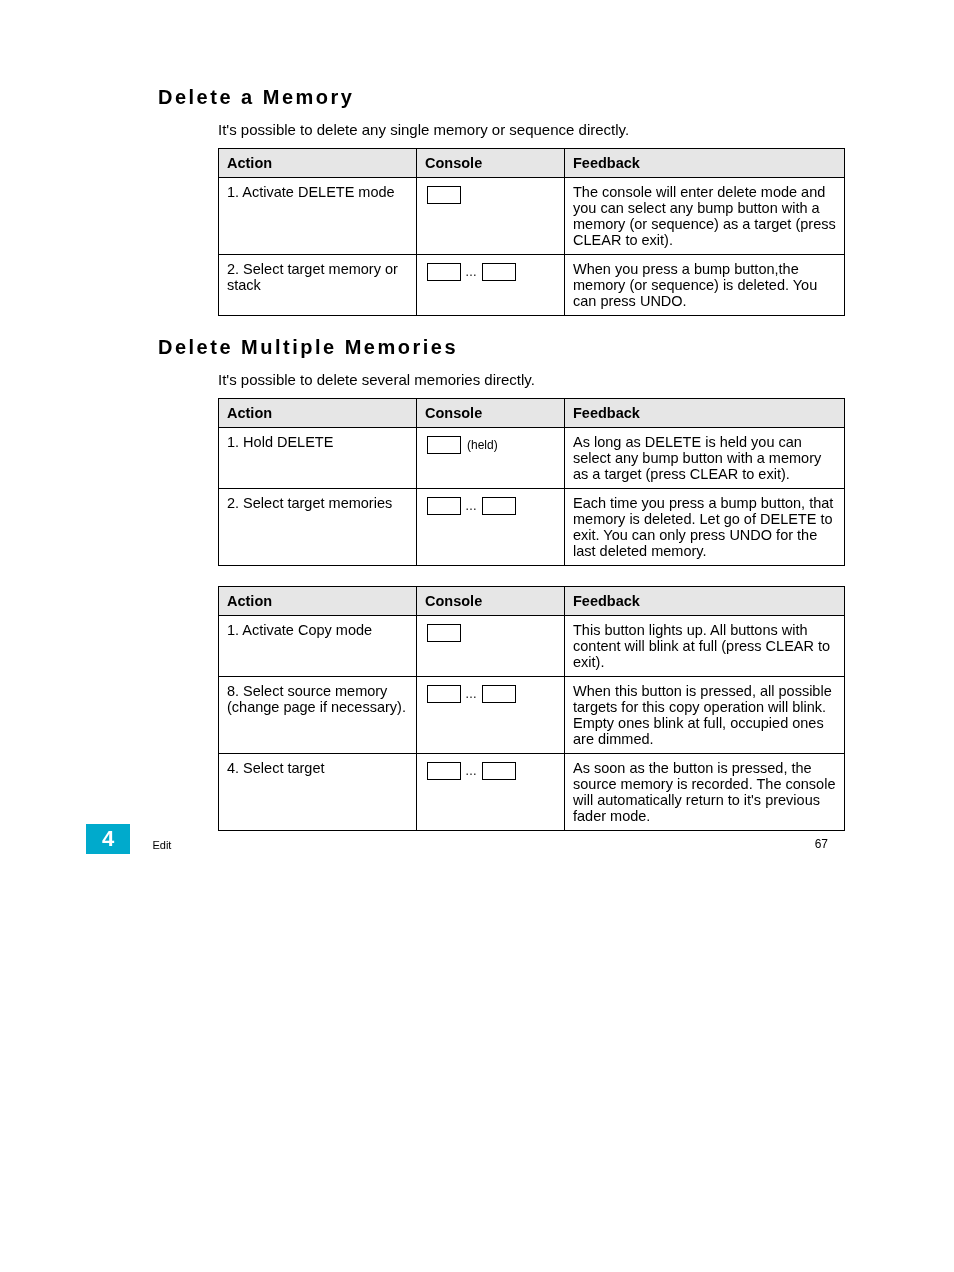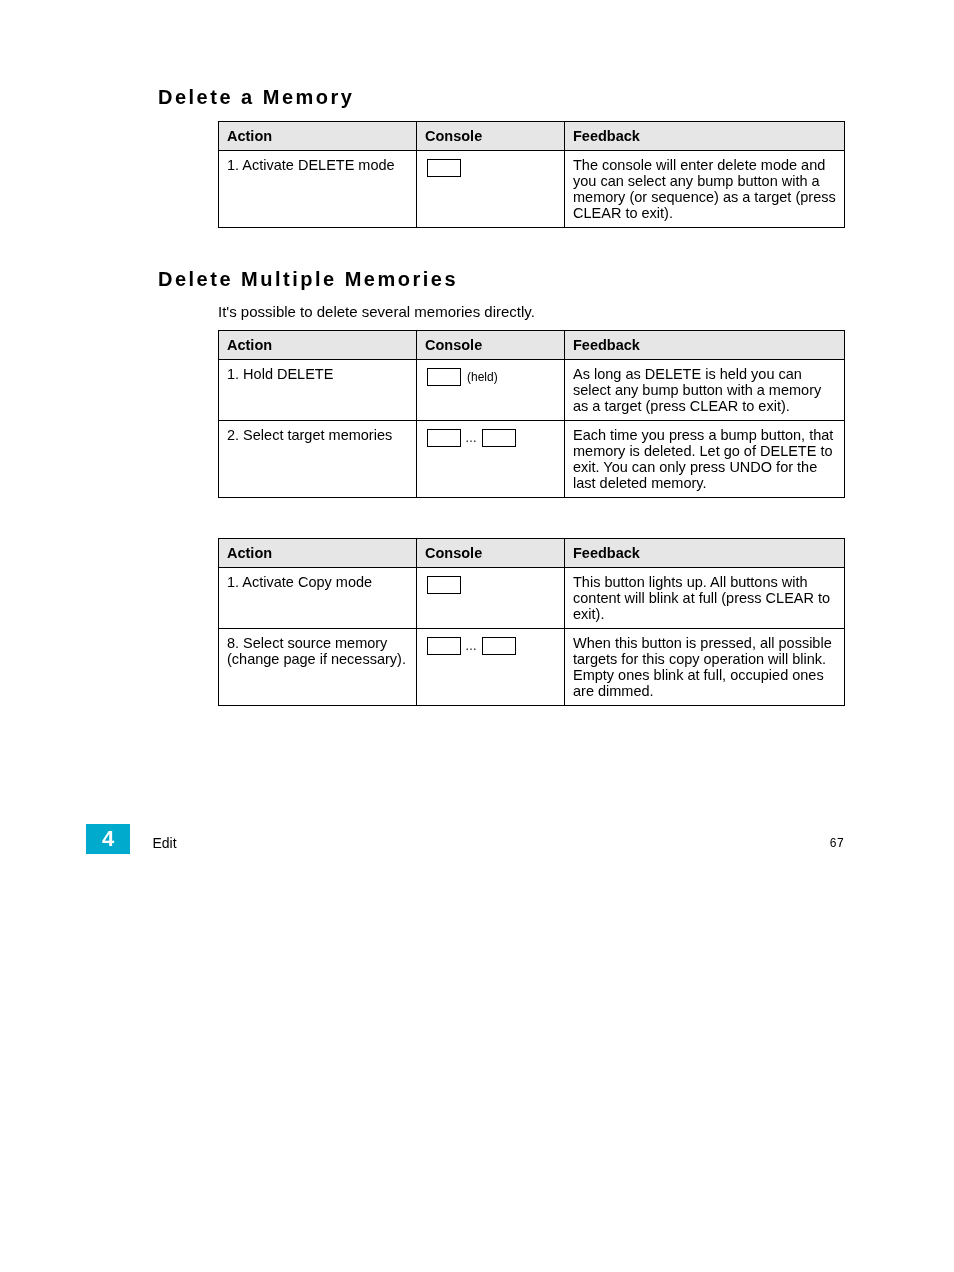--- a/index.html
+++ b/index.html
@@ -23,21 +23,21 @@
     margin: 0 0 12px 0;
   }
   p.intro {
     font-size: 15px;
     margin: 0 0 10px 60px;
   }
   table.proc {
     border-collapse: collapse;
     width: 626px;
     margin-left: 60px;
-    margin-bottom: 40px;
+    margin-bottom: 20px;
     table-layout: fixed;
   }
   table.proc th, table.proc td {
     border: 1px solid #000;
     padding: 6px 8px;
     vertical-align: top;
     font-size: 14.5px;
     text-align: left;
   }
   table.proc th {
@@ -87,56 +87,61 @@
     font-weight: bold;
     font-size: 22px;
     width: 44px;
     height: 30px;
     line-height: 30px;
     text-align: center;
     vertical-align: bottom;
   }
   .footer-title {
     display: inline-block;
-    font-size: 14px;
+    font-size: 11px;
     margin-left: 18px;
     vertical-align: bottom;
     padding-bottom: 3px;
   }
   .page-num {
     position: absolute;
-    right: 110px;
+    right: 126px;
     bottom: 3px;
     font-size: 12px;
-    font-family: Liberation Mono, monospace;
   }
   .strong { font-weight: normal; }
 </style>
 </head>
 <body>
 
 <div class="page">
 
   <h2 class="section-heading">Delete a Memory</h2>
+  <p class="intro">It's possible to delete any single memory or sequence directly.</p>
   <table class="proc">
     <colgroup>
         <col class="c-action">
         <col class="c-console">
         <col class="c-feedback">
       </colgroup>
     <tbody>
         <tr>
       <th>Action</th>
       <th>Console</th>
       <th>Feedback</th>
     </tr>
     <tr>
       <td>1. Activate DELETE mode</td>
       <td><span class="btn"></span></td>
       <td><span>The console will enter delete mode and you can select any bump button with a memory (or sequence) as a target (press </span><span class="strong">CLEAR</span><span> to exit).</span></td>
+    </tr>
+    <tr>
+      <td>2. Select target memory or stack</td>
+      <td><span class="btn-row"><span class="btn"></span><span class="dots">…</span><span class="btn"></span></span></td>
+      <td><span>When you press a bump button,the memory (or sequence) is deleted. You can press </span><span class="strong">UNDO</span><span>.</span></td>
     </tr>
   </tbody>
     </table>
 
   <h2 class="section-heading">Delete Multiple Memories</h2>
   <p class="intro">It's possible to delete several memories directly.</p>
   <table class="proc">
     <colgroup>
         <col class="c-action">
         <col class="c-console">
@@ -176,20 +181,25 @@
     <tr>
       <td>1. Activate Copy mode</td>
       <td><span class="btn"></span></td>
       <td><span>This button lights up. All buttons with content will blink at full (press </span><span class="strong">CLEAR</span><span> to exit).</span></td>
     </tr>
     <tr>
       <td>8. Select source memory (change page if necessary).</td>
       <td><span class="btn-row"><span class="btn"></span><span class="dots">…</span><span class="btn"></span></span></td>
       <td>When this button is pressed, all possible targets for this copy operation will blink. Empty ones blink at full, occupied ones are dimmed.</td>
     </tr>
+    <tr>
+      <td>4. Select target</td>
+      <td><span class="btn-row"><span class="btn"></span><span class="dots">…</span><span class="btn"></span></span></td>
+      <td>As soon as the button is pressed, the source memory is recorded. The console will automatically return to it's previous fader mode.</td>
+    </tr>
   </tbody>
     </table>
 
   <div class="footer">
     <span class="chapter-badge">4</span>
     <span class="footer-title">Edit</span>
     <span class="page-num">67</span>
   </div>
 
 </div>

